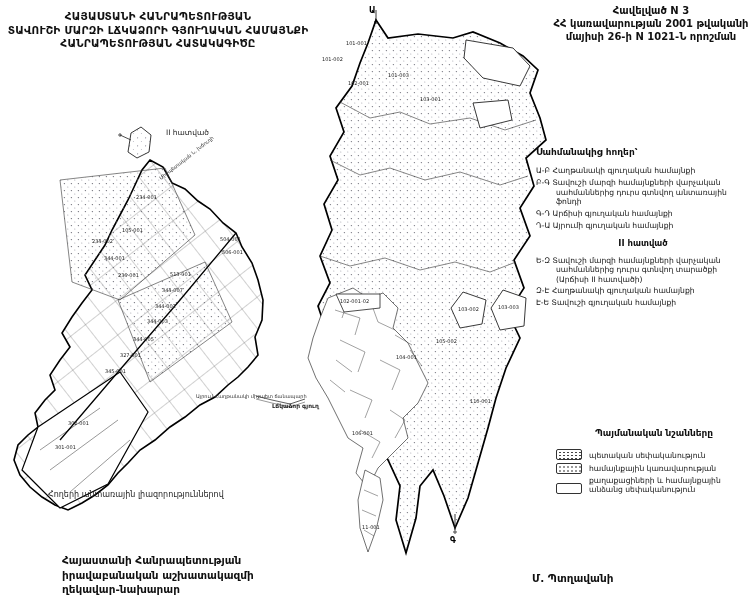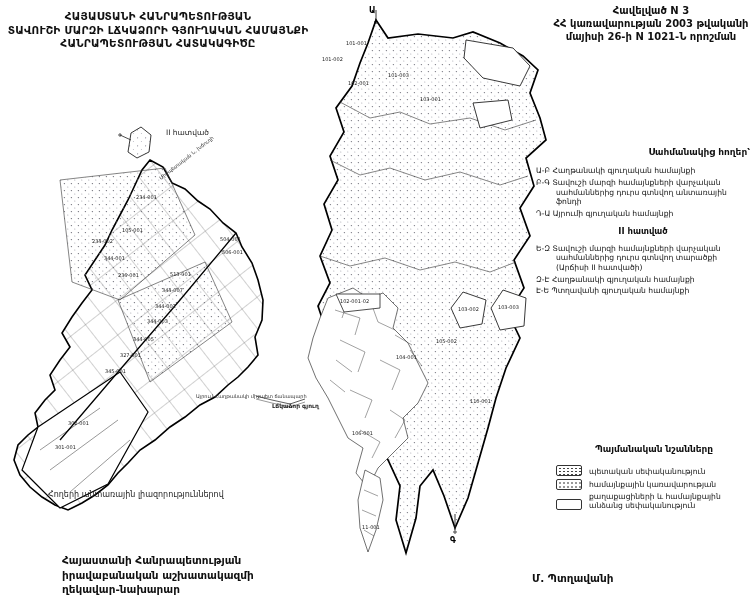--- a/index.html
+++ b/index.html
@@ -10,25 +10,25 @@
   .page svg{position:absolute;left:0;top:0;z-index:1;}
   .txt{position:absolute;z-index:3;}
   #label-layer{position:absolute;left:0;top:0;width:752px;height:600px;z-index:2;}
 
   .title-block{left:6px;top:10px;width:304px;text-align:center;font-weight:bold;
     font-size:10.5px;line-height:13.5px;letter-spacing:.2px;}
   .annex-block{left:552px;top:4px;width:198px;text-align:center;font-weight:bold;
     font-size:10px;line-height:13px;}
 
   .adjacent{left:536px;top:148px;width:214px;font-size:7.6px;line-height:9.4px;}
-  .adjacent .blk-head{text-align:right;font-weight:bold;font-size:9px;margin:0 0 9px 0;}
+  .adjacent .blk-head{text-align:left;font-weight:bold;font-size:9px;margin:0 0 9px 0;}
   .adj-item{text-indent:-20px;padding-left:20px;margin-bottom:2.5px;}
   .section2-head{text-align:center;font-weight:bold;font-size:8.5px;margin:9px 0 7px 0;}
 
-  .legend{left:556px;top:444px;width:196px;}
+  .legend{left:556px;top:428px;width:196px;}
   .legend .blk-head{text-align:center;font-weight:bold;font-size:9px;margin:0 0 11px 0;}
   .leg-row{display:flex;gap:7px;margin-bottom:2.5px;align-items:flex-end;
     font-size:7.6px;line-height:9.2px;}
   .swatch{width:24px;height:9px;border:1px solid #333;border-radius:2px;flex:none;background:#fff;}
   .swatch.state{background-image:radial-gradient(circle,#444 0.8px,transparent 0.95px);
     background-size:4px 3px;background-position:1px 1px;}
   .swatch.community{background-image:radial-gradient(circle,#999 0.8px,transparent 0.95px);
     background-size:4px 4px;background-position:1px 1px;}
 
   .footer-left{left:62px;top:553px;font-weight:bold;font-size:10.5px;line-height:14.5px;}
@@ -168,36 +168,37 @@
     </div>
 
   <div class="txt title-block">
     <div>ՀԱՅԱՍՏԱՆԻ ՀԱՆՐԱՊԵՏՈՒԹՅԱՆ</div>
     <div>ՏԱՎՈՒՇԻ ՄԱՐԶԻ ԼՃԿԱՁՈՐԻ ԳՅՈՒՂԱԿԱՆ ՀԱՄԱՅՆՔԻ</div>
     <div>ՀԱՆՐԱՊԵՏՈՒԹՅԱՆ ՀԱՏԱԿԱԳԻԾԸ</div>
   </div>
 
   <div class="txt annex-block">
     <div>Հավելված N 3</div>
-    <div>ՀՀ կառավարության 2003 թվականի</div>
+    <div>ՀՀ կառավարության 2001 թվականի</div>
     <div>մայիսի 26-ի N 1021-Ն որոշման</div>
   </div>
 
   <div class="txt adjacent">
     <div class="blk-head">Սահմանակից հողեր՝</div>
     <div id="adj-list-1">
         <div class="adj-item">Ա-Բ Հաղթանակի գյուղական համայնքի</div>
         <div class="adj-item">Բ-Գ Տավուշի մարզի համայնքների վարչական սահմաններից դուրս գտնվող անտառային ֆոնդի</div>
+        <div class="adj-item">Գ-Դ Արճիսի գյուղական համայնքի</div>
         <div class="adj-item">Դ-Ա Այրումի գյուղական համայնքի</div>
       </div>
     <div class="section2-head">II հատված</div>
     <div id="adj-list-2">
         <div class="adj-item">Ե-Զ Տավուշի մարզի համայնքների վարչական սահմաններից դուրս գտնվող տարածքի (Արճիսի II հատվածի)</div>
         <div class="adj-item">Զ-Է Հաղթանակի գյուղական համայնքի</div>
-        <div class="adj-item">Է-Ե Պտղավանի գյուղական համայնքի</div>
+        <div class="adj-item">Է-Ե Տավուշի գյուղական համայնքի</div>
       </div>
   </div>
 
   <div class="txt legend">
     <div class="blk-head">Պայմանական նշանները</div>
     <div id="legend-rows">
         <div class="leg-row">
           <span class="swatch state"></span>
           <span>պետական սեփականություն</span>
         </div>

